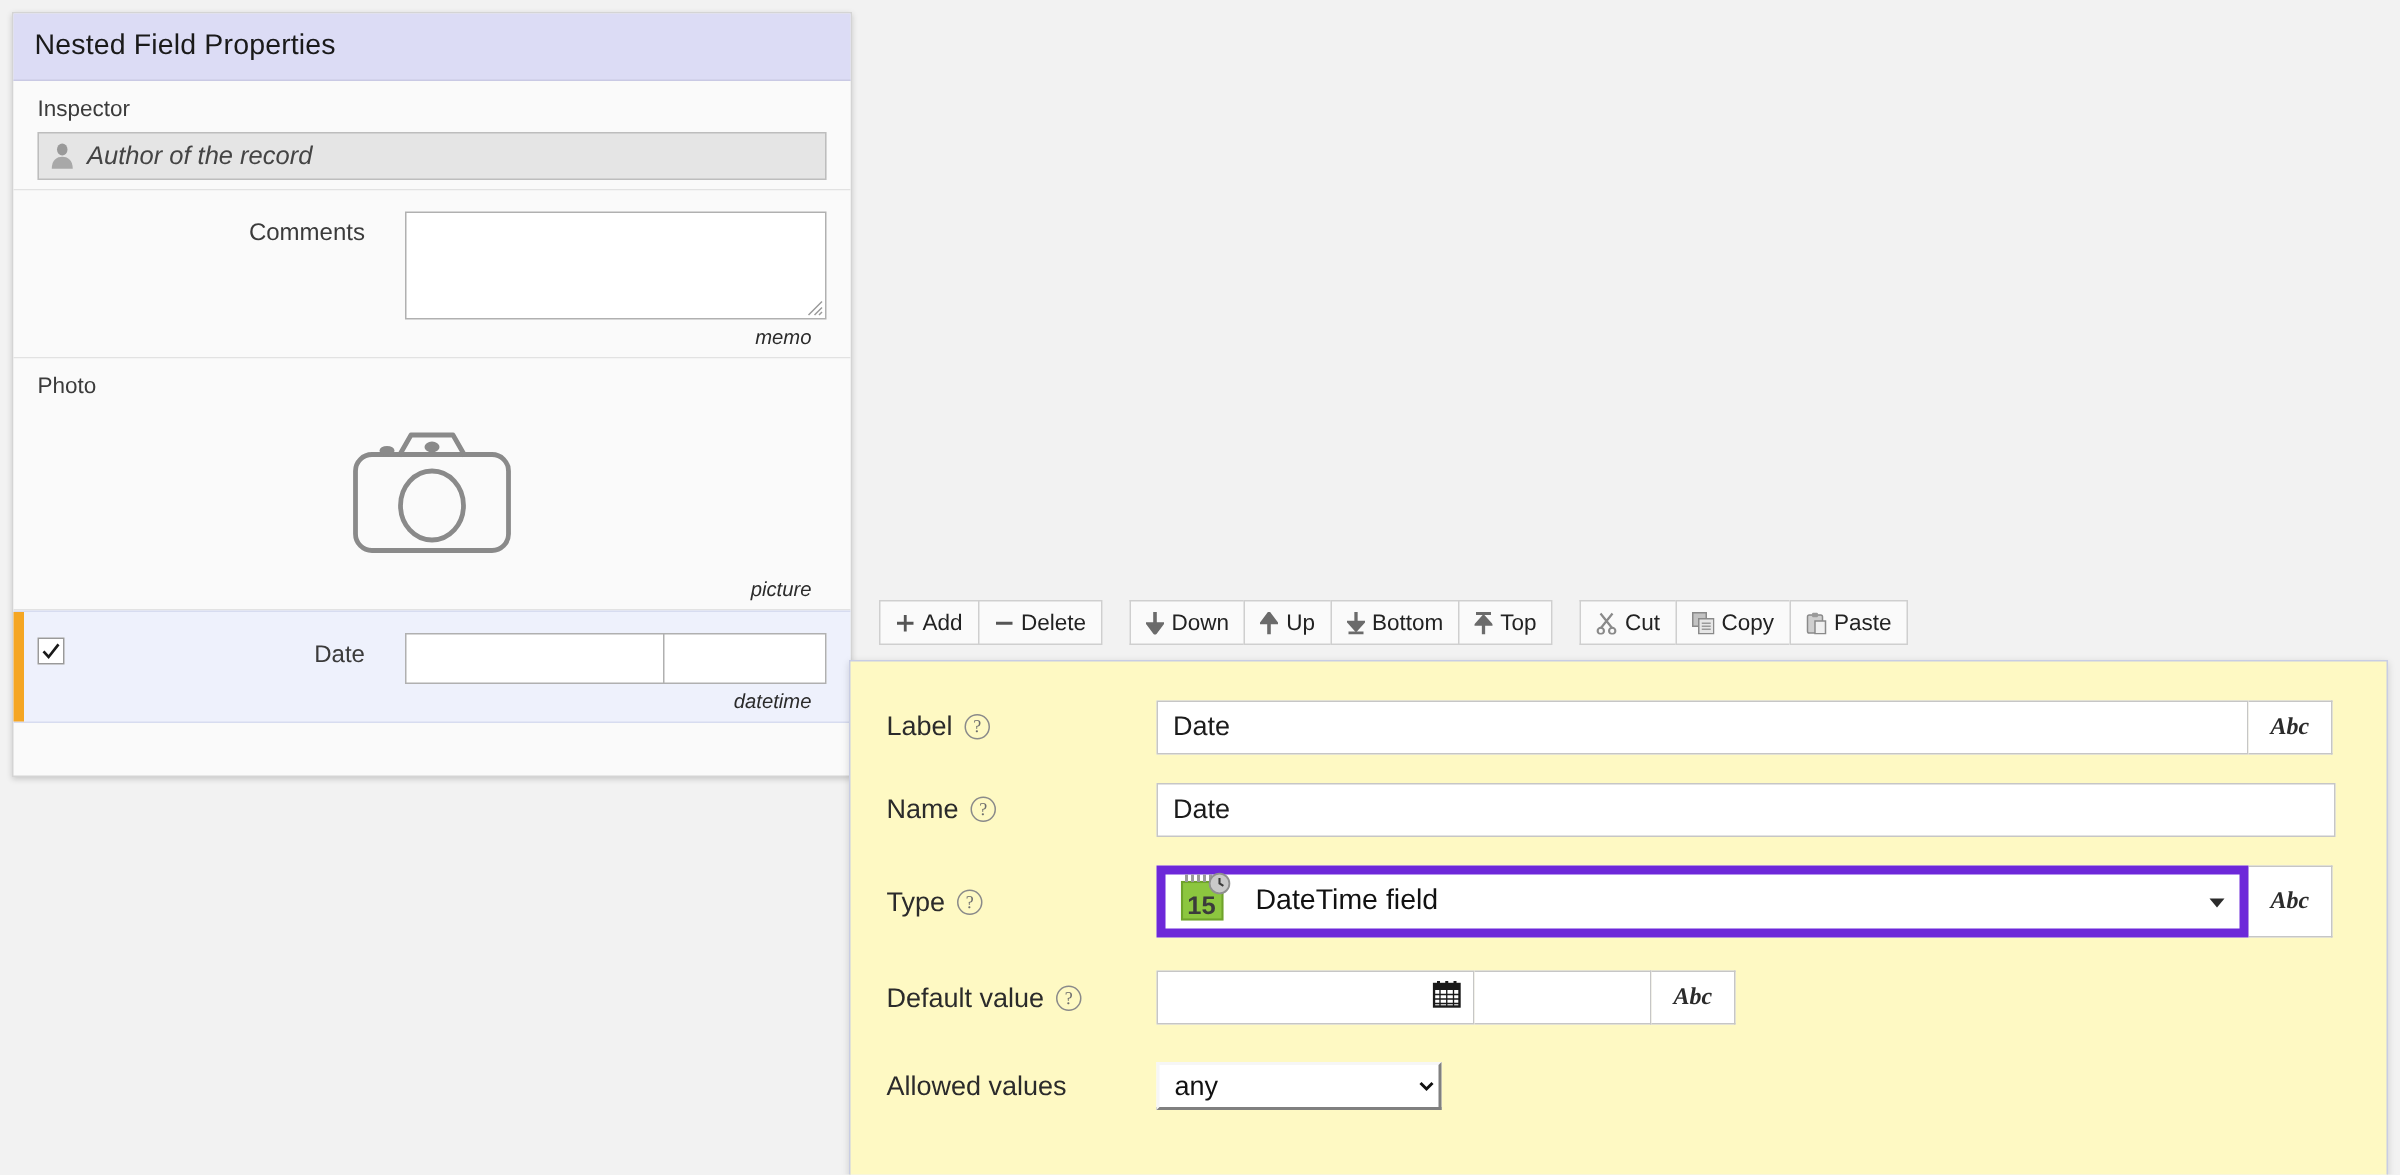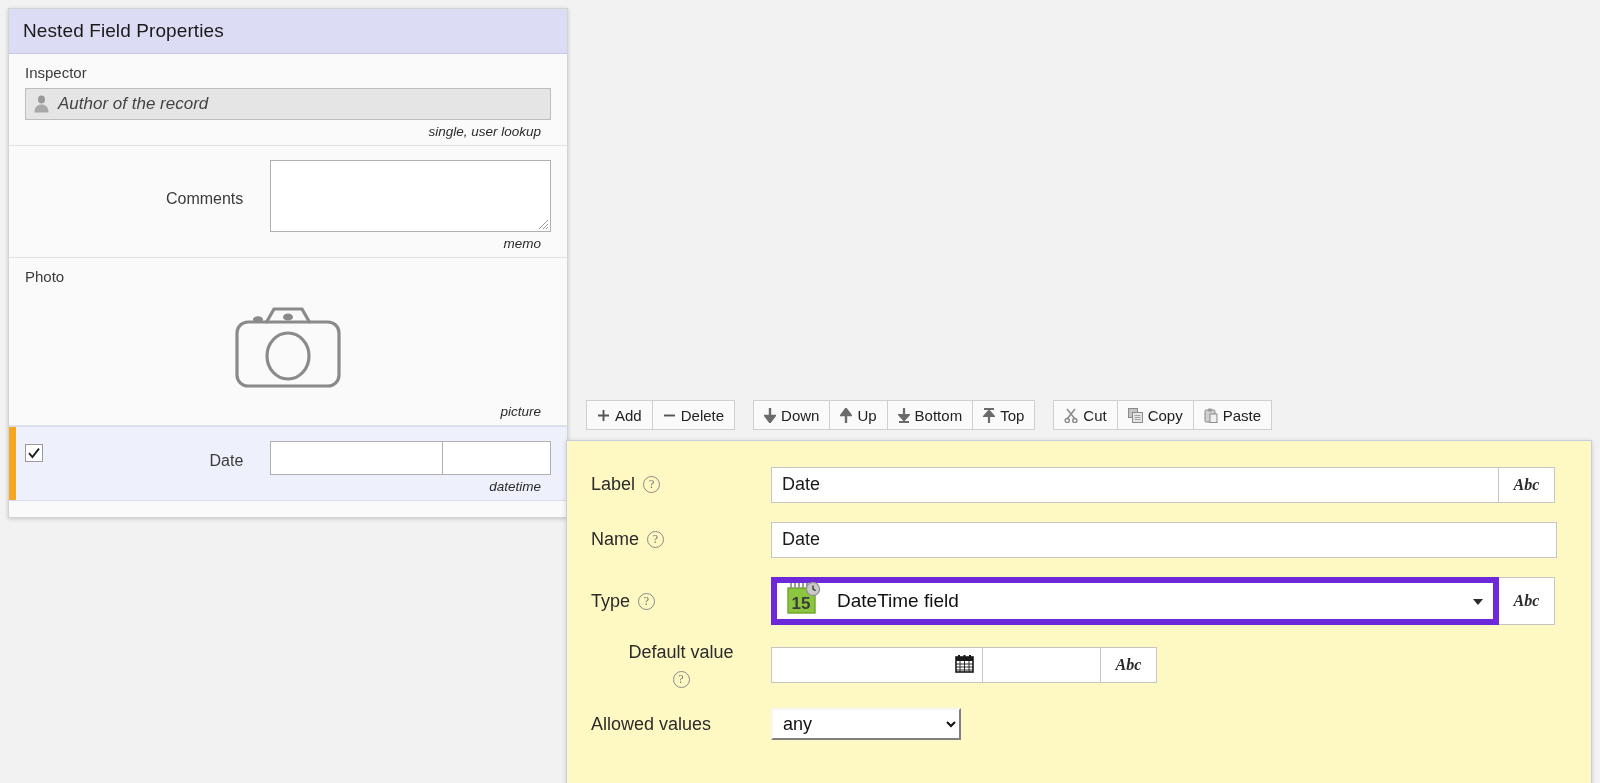--- a/index.html
+++ b/index.html
@@ -56,21 +56,21 @@
   }
 
   .text-input {
     width: 100%; height: 32px;
     background: #e5e5e5; border: 1px solid #bdbdbd;
     display: flex; align-items: center; padding: 0 7px;
     font-size: 17px; font-style: italic; color: #444;
   }
   .person-icon { margin-right: 8px; display: inline-flex; }
 
-  .row-inline { display: flex; align-items: center; gap: 13px; }
+  .row-inline { display: flex; align-items: flex-start; gap: 13px; }
   .row-inline .lbl {
     width: 238px; text-align: right; padding-right: 14px;
     font-size: 16px; color: #3b3b3b; padding-top: 6px;
   }
   .memo-box {
     width: 288px; height: 72px; background: #fff;
     border: 1px solid #b0b0b0; position: relative;
   }
   .memo-box .grip {
     position: absolute; right: 1px; bottom: 1px;
@@ -187,21 +187,20 @@
       <div class="frow-label-top">Inspector</div>
       <div class="text-input">
         <span class="person-icon">
           <svg width="17" height="18" viewBox="0 0 17 18">
             <ellipse cx="8.5" cy="4.6" rx="3.5" ry="4" fill="#9a9a9a"></ellipse>
             <path d="M1.5 17.5 C1.5 11.5 5 9.5 8.5 9.5 C12 9.5 15.5 11.5 15.5 17.5 Z" fill="#a8a8a8"></path>
           </svg>
         </span>
         <span>Author of the record</span>
       </div>
-      <div class="frow-type">single, user lookup</div>
     </div>
 
     <div class="frow" style="padding-top:14px;">
       <div class="row-inline">
         <div class="lbl">Comments</div>
         <div class="memo-box">
           <svg class="grip" viewBox="0 0 14 14">
             <path d="M13,4 L4,13 M13,8 L8,13 M13,11 L11,13" stroke="#9a9a9a" stroke-width="1" fill="none"></path>
           </svg>
         </div>
@@ -379,21 +378,21 @@
             </svg>
           </span>
           <span class="tname">DateTime field</span>
           <span class="caret"></span>
         </div>
         <div class="abc-btn tall">Abc</div>
       </div>
     </div>
 
     <div class="prow" style="height:60px;">
-      <div class="plabel" style="width:180px;flex-direction:column;">
+      <div class="plabel" style="width:180px;">
         <span>Default value</span>
         <span class="qmark">?</span>
       </div>
       <div class="pfield">
         <div class="dv-a">
           <span>
             <svg width="19" height="19" viewBox="0 0 19 19">
               <rect x="1" y="3" width="17" height="15" fill="#fff" stroke="#1a1a1a" stroke-width="1.6"></rect>
               <rect x="1" y="3" width="17" height="4" fill="#1a1a1a"></rect>
               <path d="M4 1 V4 M9.5 1 V4 M15 1 V4" stroke="#1a1a1a" stroke-width="2"></path>

